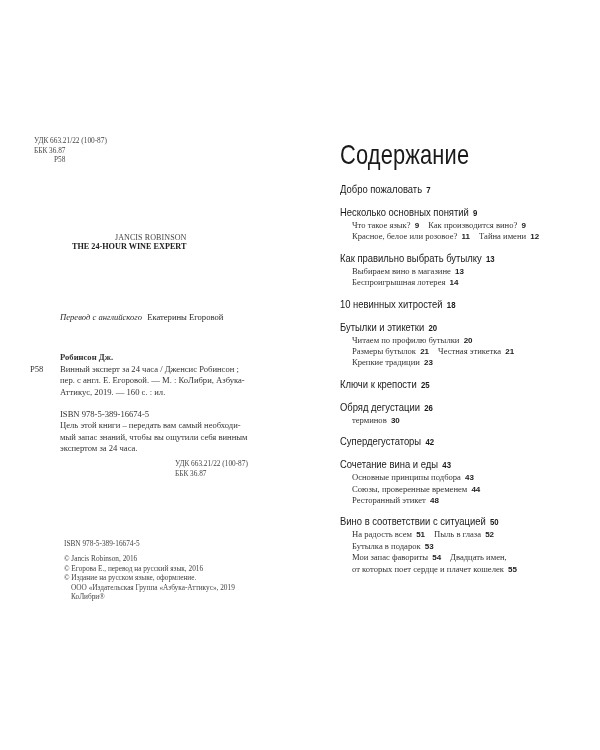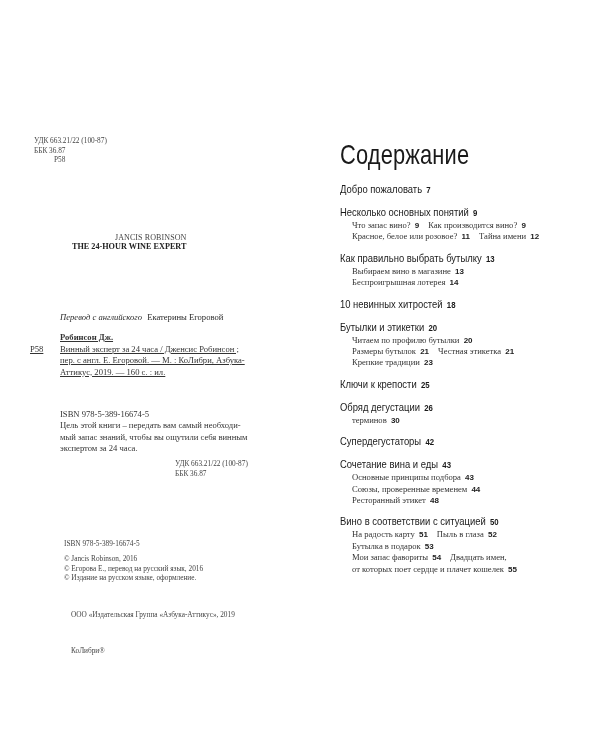--- a/index.html
+++ b/index.html
@@ -12,31 +12,31 @@
 
   
   #udk-top { left: 34px; top: 136px; }
   #udk-top div { white-space: nowrap; }
   #udk-top .indent { padding-left: 20px; }
   #orig { left: 60px; top: 233px; text-align: right; }
   #orig .author { font-size: 8px; letter-spacing: 0.1px; color: #444; }
   #orig .title { font-size: 8.2px; font-weight: bold; color: #222; margin-left: 12px; }
   #translation { left: 60px; top: 312px; font-size: 8.6px; }
   #translation i { margin-right: 3px; }
-  #catalog { left: 30px; top: 332px; width: 270px; text-decoration: underline; }
+  #catalog { left: 30px; top: 352px; width: 270px; }
   #catalog .row { display: flex; }
   #catalog .code { width: 30px; flex: none; }
   #catalog .body { flex: 1; }
   #catalog .bold { font-weight: bold; }
   #isbn1 { left: 60px; top: 409px; }
   #aim { left: 60px; top: 420px; width: 222px; }
   #udk-bottom { left: 175px; top: 459px; }
   #isbn2 { left: 64px; top: 539px; }
   #copyright { left: 64px; top: 554px; }
-  #copyright .indent { padding-left: 7px; margin-top: 27px; }
+  #copyright .indent { padding-left: 7px; }
 
   
   #toc-title { left: 340px; top: 138px; font-size: 28px; line-height: 34px; color: #1a1a1a; transform: scaleX(0.78); transform-origin: left top; letter-spacing: 0.2px; }
   #toc { left: 340px; top: 182px; width: 250px; }
   .toc-section { margin-bottom: 8px; }
   .toc-head { font-size: 11.5px; line-height: 14px; color: #1a1a1a; transform: scaleX(0.82); transform-origin: left top; white-space: nowrap; }
   .toc-head .pg { font-size: 9.5px; font-weight: bold; margin-left: 2px; }
   .toc-sub { padding-left: 12px; font-size: 8.6px; line-height: 11.4px; color: #333; }
   .toc-sub .pg { font-weight: bold; font-family: "Liberation Sans", "DejaVu Sans", sans-serif; font-size: 8px; margin-left: 2px; color: #222; }
   .toc-sub .item + .item { margin-left: 9px; }
@@ -105,21 +105,21 @@
 
 <div class="abs cond" id="toc-title">Содержание</div>
 
 <div class="abs" id="toc">
     <div class="toc-section">
       <div class="toc-head cond"><span>Добро пожаловать</span> <span class="pg">7</span></div>
     </div>
     <div class="toc-section">
       <div class="toc-head cond"><span>Несколько основных понятий</span> <span class="pg">9</span></div>
       <div class="toc-sub serif">
-        <div class="toc-line"><span class="item"><span>Что запас вино?</span> <span class="pg">9</span></span><span class="item"><span>Как производится вино?</span> <span class="pg">9</span></span></div>
+        <div class="toc-line"><span class="item"><span>Что такое язык?</span> <span class="pg">9</span></span><span class="item"><span>Как производится вино?</span> <span class="pg">9</span></span></div>
         <div class="toc-line"><span class="item"><span>Красное, белое или розовое?</span> <span class="pg">11</span></span><span class="item"><span>Тайна имени</span> <span class="pg">12</span></span></div>
       </div>
     </div>
     <div class="toc-section">
       <div class="toc-head cond"><span>Как правильно выбрать бутылку</span> <span class="pg">13</span></div>
       <div class="toc-sub serif">
         <div class="toc-line"><span class="item"><span>Выбираем вино в магазине</span> <span class="pg">13</span></span></div>
         <div class="toc-line"><span class="item"><span>Беспроигрышная лотерея</span> <span class="pg">14</span></span></div>
       </div>
     </div>
@@ -150,19 +150,19 @@
       <div class="toc-head cond"><span>Сочетание вина и еды</span> <span class="pg">43</span></div>
       <div class="toc-sub serif">
         <div class="toc-line"><span class="item"><span>Основные принципы подбора</span> <span class="pg">43</span></span></div>
         <div class="toc-line"><span class="item"><span>Союзы, проверенные временем</span> <span class="pg">44</span></span></div>
         <div class="toc-line"><span class="item"><span>Ресторанный этикет</span> <span class="pg">48</span></span></div>
       </div>
     </div>
     <div class="toc-section">
       <div class="toc-head cond"><span>Вино в соответствии с ситуацией</span> <span class="pg">50</span></div>
       <div class="toc-sub serif">
-        <div class="toc-line"><span class="item"><span>На радость карту</span> <span class="pg">51</span></span><span class="item"><span>Пыль в глаза</span> <span class="pg">52</span></span></div>
+        <div class="toc-line"><span class="item"><span>На радость всем</span> <span class="pg">51</span></span><span class="item"><span>Пыль в глаза</span> <span class="pg">52</span></span></div>
         <div class="toc-line"><span class="item"><span>Бутылка в подарок</span> <span class="pg">53</span></span></div>
         <div class="toc-line"><span class="item"><span>Мои запас фавориты</span> <span class="pg">54</span></span><span class="item"><span>Двадцать имен,</span></span></div>
         <div class="toc-line"><span class="item"><span>от которых поет сердце и плачет кошелек</span> <span class="pg">55</span></span></div>
       </div>
     </div>
   </div>
 
 </body></html>

